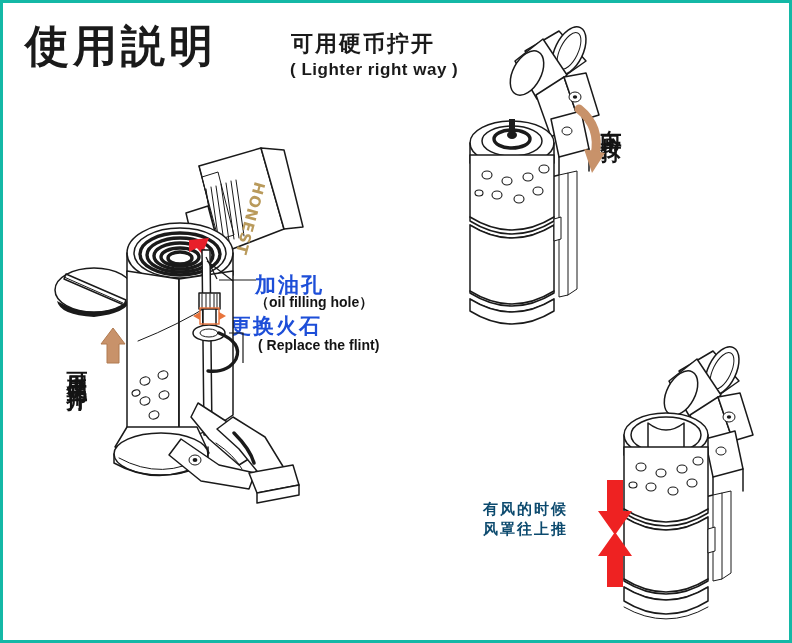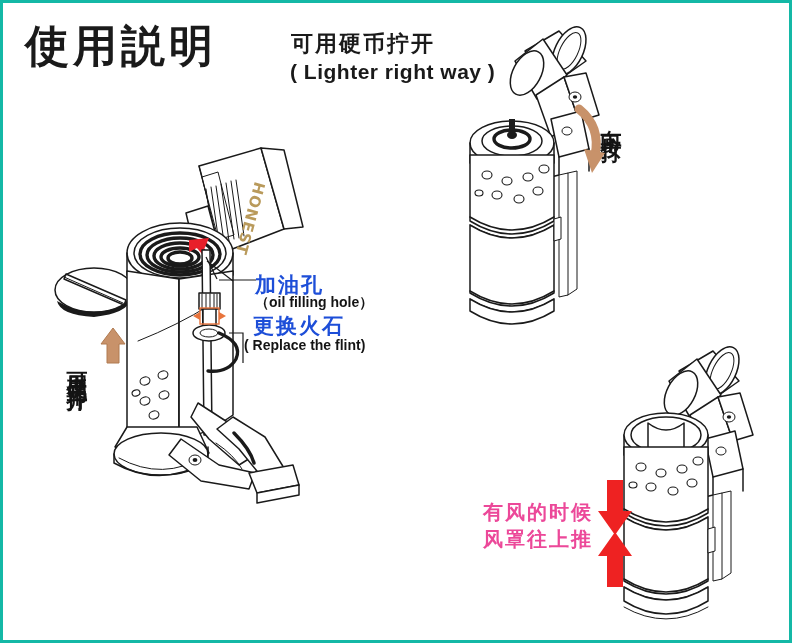--- a/index.html
+++ b/index.html
@@ -40,21 +40,21 @@
     font-weight: 700;
     letter-spacing: 2px;
     color: #1a1a1a;
     font-family: "DejaVu Sans", "Liberation Sans", sans-serif;
     white-space: nowrap;
   }
   .subtitle-en {
     position: absolute;
     left: 287px;
     top: 57px;
-    font-size: 21px;
+    font-size: 17px;
     font-weight: 700;
     letter-spacing: 0.5px;
     color: #1a1a1a;
     white-space: nowrap;
   }
 
   .cal-cn {
     position: absolute;
     font-size: 21px;
     font-weight: 700;
@@ -67,44 +67,44 @@
     position: absolute;
     font-size: 14px;
     font-weight: 700;
     color: #141414;
     font-family: Liberation Sans, sans-serif;
     white-space: nowrap;
   }
 
   #lbl-oil-cn  { left: 252px; top: 268px; }
   #lbl-oil-en  { left: 252px; top: 291px; }
-  #lbl-flint-cn{ left: 250px; top: 309px; }
-  #lbl-flint-en{ left: 241px; top: 334px; }
+  #lbl-flint-cn{ left: 227px; top: 309px; }
+  #lbl-flint-en{ left: 255px; top: 334px; }
 
   
   .vtext {
     position: absolute;
     writing-mode: vertical-rl;
     text-orientation: upright;
     font-size: 21px;
     font-weight: 700;
     letter-spacing: 4px;
     color: #141414;
     font-family: "DejaVu Sans", "Liberation Sans", sans-serif;
     line-height: 1;
   }
   #vt-coin  { left: 63px;  top: 352px; }
   #vt-press { left: 597px; top: 110px; }
 
   .block-cn {
     position: absolute;
-    font-size: 20px;
+    font-size: 15px;
     font-weight: 700;
     letter-spacing: 2px;
-    color: #ec4899;
+    color: #0c4a6e;
     font-family: "DejaVu Sans", "Liberation Sans", sans-serif;
     line-height: 1.35;
     white-space: pre;
     text-align: right;
   }
   #lbl-wind { left: 480px; top: 496px; }
 
   
   #art {
     position: absolute;

